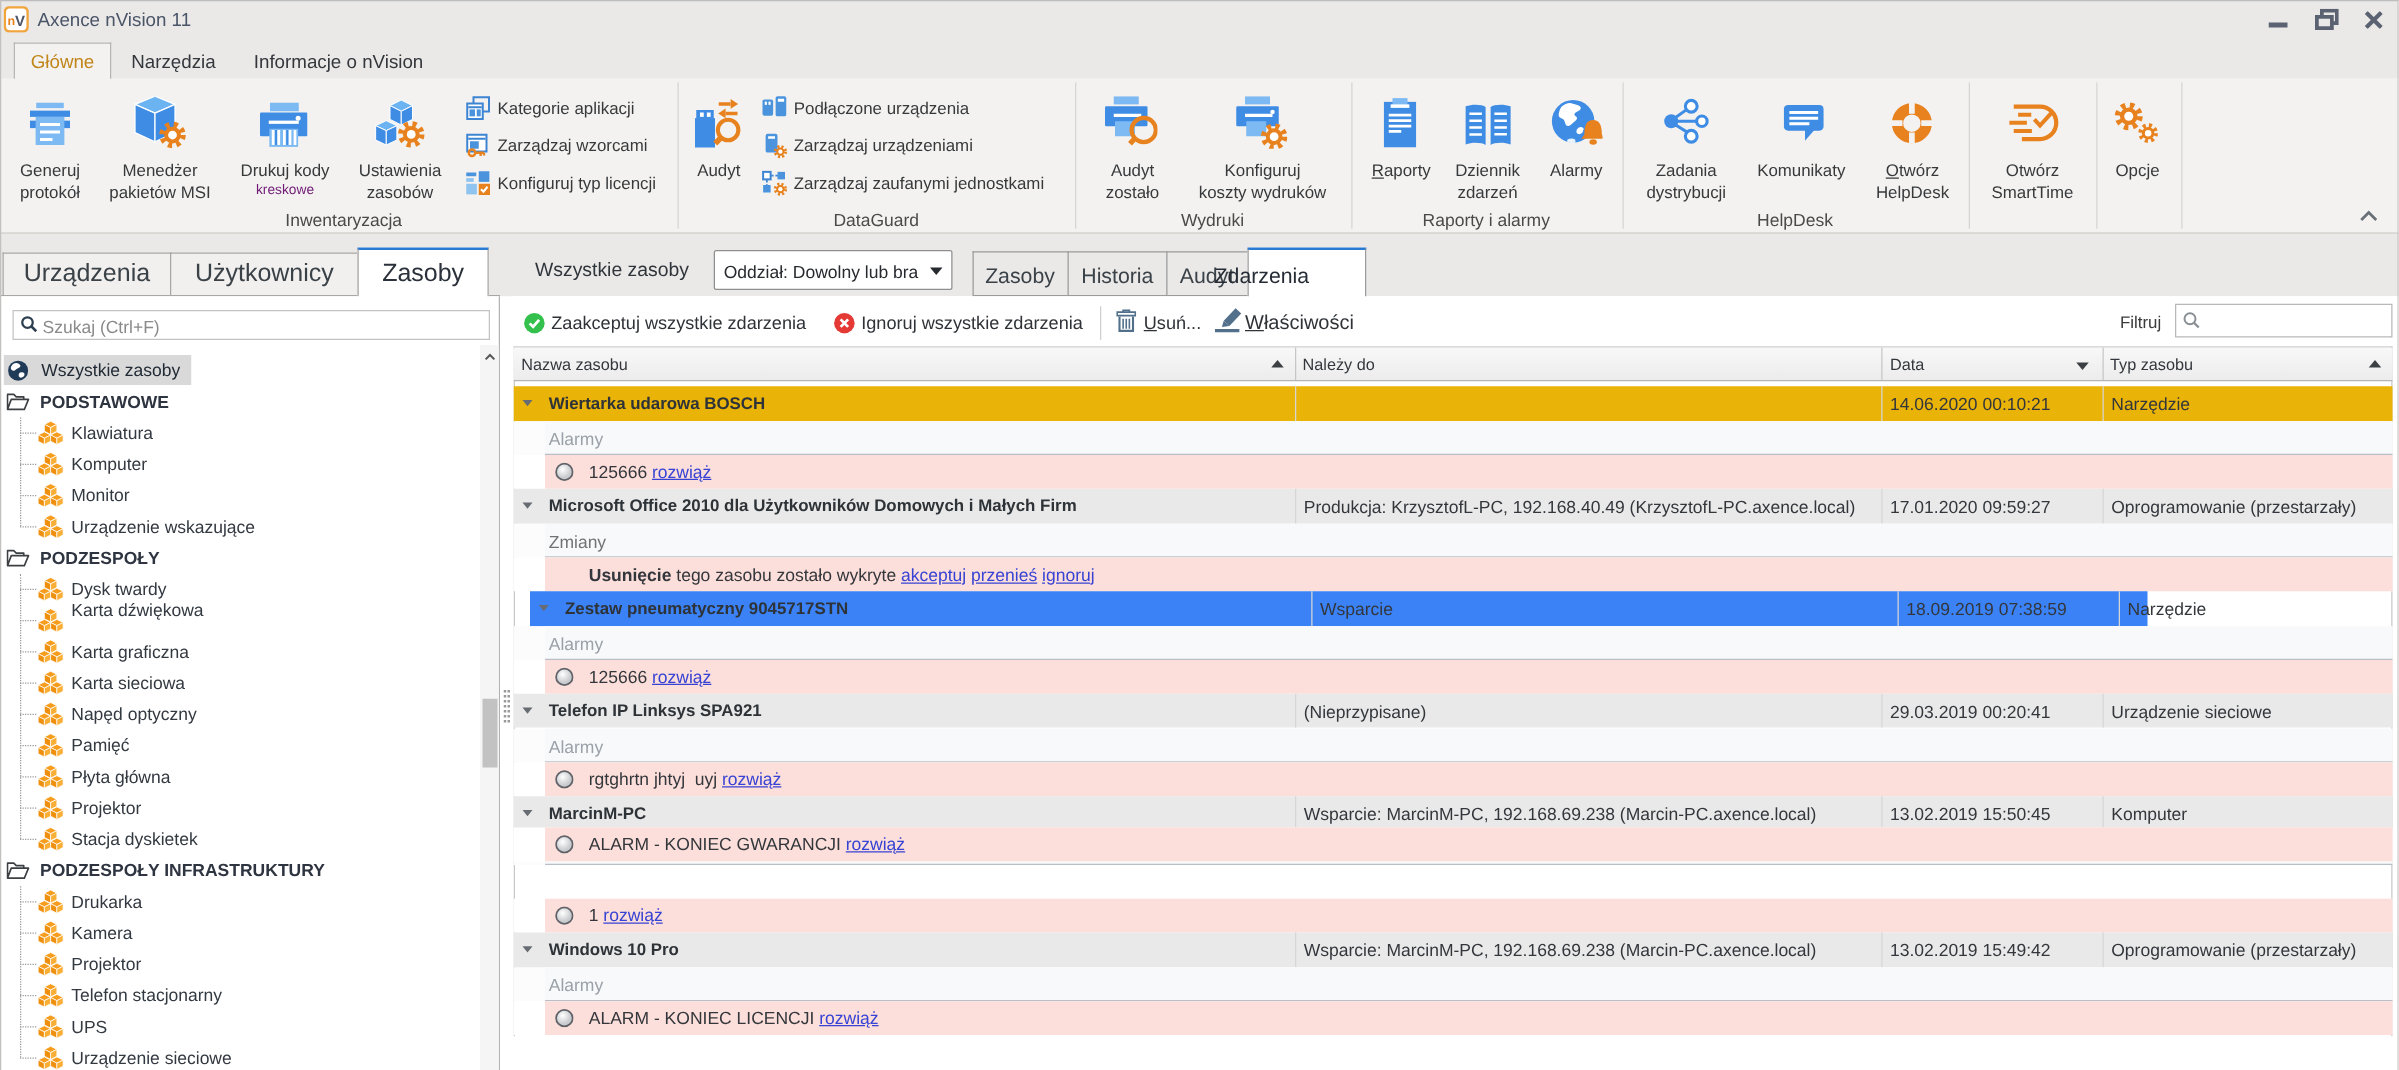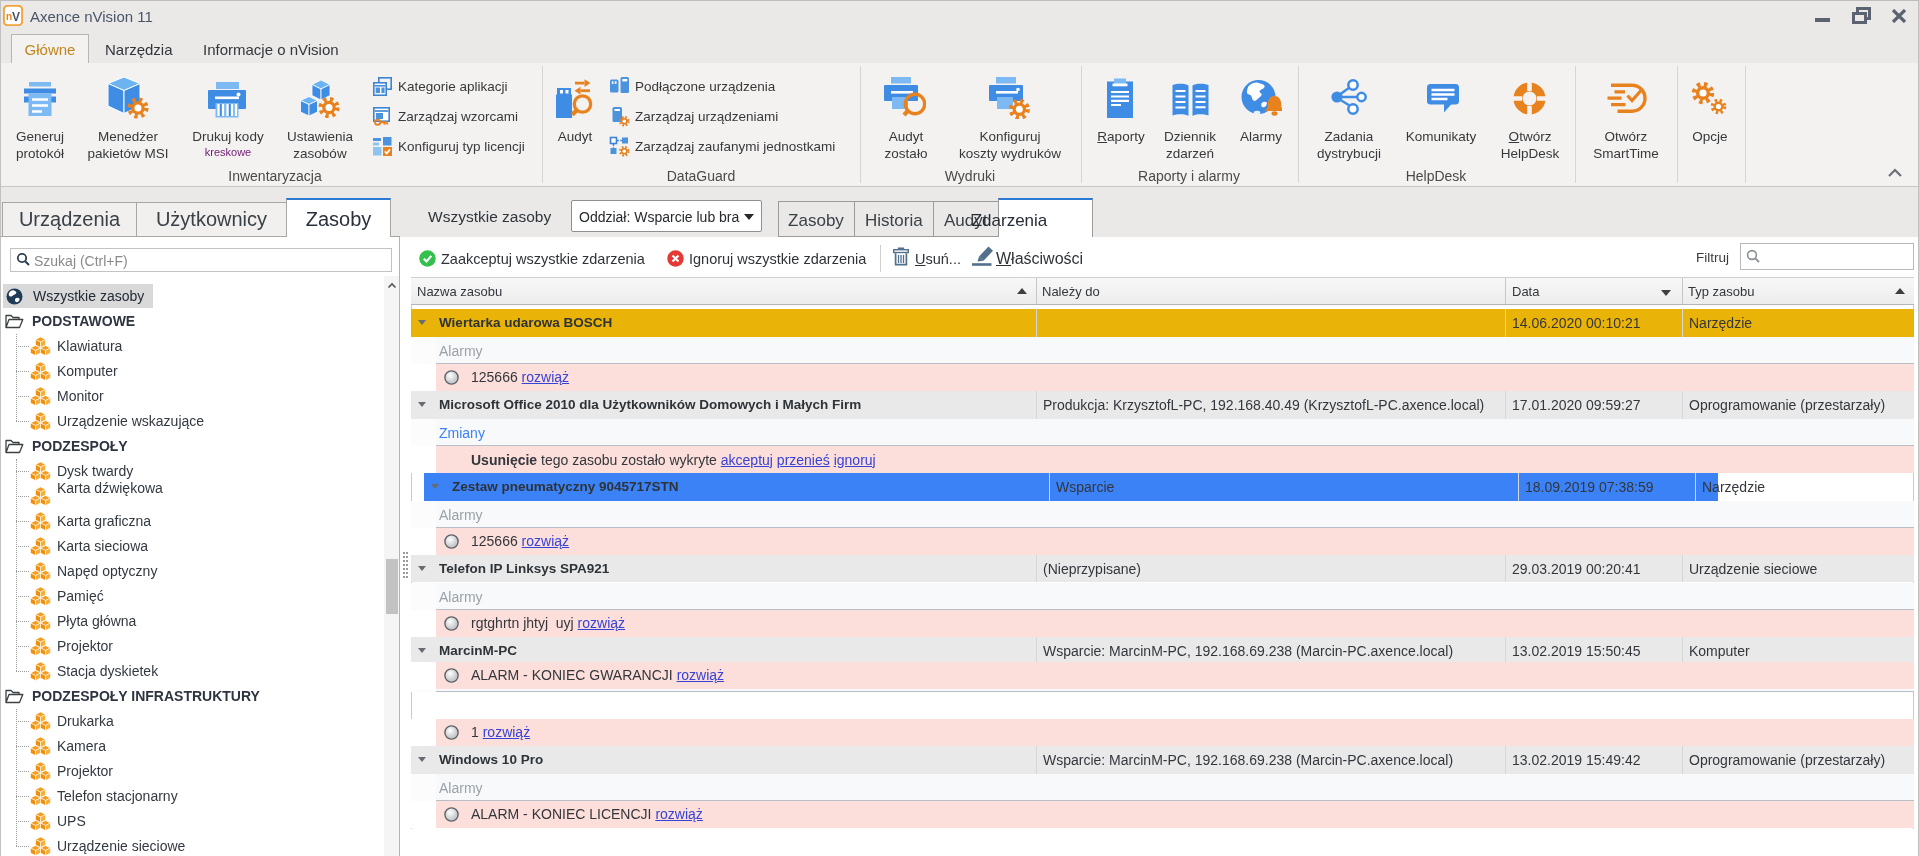--- a/index.html
+++ b/index.html
@@ -238,21 +238,21 @@
 <div class="a" style="left:0;top:187px;width:1919px;height:50px;background:#eae9e8"></div>
 <div class="a" style="left:2px;top:202px;width:135px;height:34px;background:#f1f0ef;border:1px solid #a9a6a3;border-bottom:none"></div>
 <div class="a txt" style="left:2px;top:208px;width:135px;text-align:center;font-size:20px;color:#3a4147">Urządzenia</div>
 <div class="a" style="left:136px;top:202px;width:151px;height:34px;background:#f1f0ef;border:1px solid #a9a6a3;border-bottom:none"></div>
 <div class="a txt" style="left:136px;top:208px;width:151px;text-align:center;font-size:20px;color:#3a4147">Użytkownicy</div>
 <div class="a" style="left:0;top:236px;width:400px;height:1px;background:#a9a6a3"></div>
 <div class="a" style="left:286px;top:198px;width:105px;height:40px;background:#fff;border-left:1px solid #a9a6a3;border-right:1px solid #a9a6a3;border-top:2.5px solid #2a7ad4"></div>
 <div class="a txt" style="left:287px;top:208px;width:103px;text-align:center;font-size:20px;color:#2b313a">Zasoby</div>
 <div class="a txt" style="left:428px;top:208px;font-size:15.5px;color:#30353b">Wszystkie zasoby</div>
 <div class="a" style="left:571px;top:200px;width:191px;height:32px;background:#fff;border:1px solid #8f8f8f;border-radius:2px"></div>
-<div class="a txt" style="left:579px;top:209px;font-size:14px;color:#26292e">Oddział: Wsparcie lub bra</div>
+<div class="a txt" style="left:579px;top:209px;font-size:14px;color:#26292e">Oddział: Dowolny lub bra</div>
 <div class="a" style="left:744px;top:214px;width:0;height:0;border-left:5.5px solid transparent;border-right:5.5px solid transparent;border-top:6px solid #26292e"></div>
 <div class="a" style="left:777.7px;top:201px;width:221px;height:1px;background:#9b9b9b"></div>
 <div class="a" style="left:777.7px;top:201px;width:1px;height:35px;background:#9b9b9b"></div>
 <div class="a txt" style="left:777.7px;top:211px;width:76.59999999999991px;text-align:center;font-size:17px;color:#3a4147">Zasoby</div>
 <div class="a" style="left:854.3px;top:201px;width:1px;height:35px;background:#9b9b9b"></div>
 <div class="a txt" style="left:854.3px;top:211px;width:79.10000000000002px;text-align:center;font-size:17px;color:#3a4147">Historia</div>
 <div class="a" style="left:933.4px;top:201px;width:1px;height:35px;background:#9b9b9b"></div>
 <div class="a txt" style="left:933.4px;top:211px;width:64.5px;text-align:center;font-size:17px;color:#3a4147">Audyt</div>
 <div class="a" style="left:777.7px;top:236px;width:221px;height:1px;background:#9b9b9b"></div>
 <div class="a" style="left:997.9px;top:198px;width:95.4px;height:40px;background:#fff;border-left:1px solid #9b9b9b;border-right:1px solid #9b9b9b;border-top:2.5px solid #2a7ad4"></div>
@@ -664,21 +664,21 @@
 <div class="a" style="left:1094px;top:0;width:1px;height:100%;background:#d6d6d6"></div>
 <div class="a" style="left:1271px;top:0;width:1px;height:100%;background:#d6d6d6"></div>
 <div class="a" style="left:7px;top:11px;width:0;height:0;border-left:4.5px solid transparent;border-right:4.5px solid transparent;border-top:5px solid #676c72"></div>
 <div class="a txt" style="left:28px;top:6px;font-size:13.5px;font-weight:bold;color:#2e3338">Microsoft Office 2010 dla Użytkowników Domowych i Małych Firm</div>
 <div class="a txt" style="left:632px;top:6px;font-size:14px;color:#33373c">Produkcja: KrzysztofL-PC, 192.168.40.49 (KrzysztofL-PC.axence.local)</div>
 <div class="a txt" style="left:1101px;top:6px;font-size:14px;color:#33373c">17.01.2020 09:59:27</div>
 <div class="a txt" style="left:1278px;top:6px;font-size:14px;color:#33373c">Oprogramowanie (przestarzały)</div>
 </div>
 <div class="a" style="left:411px;top:418.52px;width:1503px;height:27.33px;background:#fcfcfd">
 <div class="a" style="left:25px;top:0;width:1478px;height:100%;background:#f8f9fa;border-bottom:1px solid #b9bec7"></div>
-<div class="a txt" style="left:28px;top:6px;font-size:14px;color:#3b82f6">Zmiany</div>
+<div class="a txt" style="left:28px;top:6px;font-size:14px;color:#737373">Zmiany</div>
 </div>
 <div class="a" style="left:411px;top:445.85px;width:1503px;height:27.33px;background:#fff">
 <div class="a" style="left:25px;top:0;width:1478px;height:100%;background:#fcdeda"></div>
 <div class="a txt" style="left:60px;top:6px;font-size:14px;color:#33373c"><b>Usunięcie</b> tego zasobu zostało wykryte <span style="color:#3743d4;text-decoration:underline">akceptuj</span> <span style="color:#3743d4;text-decoration:underline">przenieś</span> <span style="color:#3743d4;text-decoration:underline">ignoruj</span></div>
 </div>
 <div class="a" style="left:424px;top:473.18px;width:1294px;height:27.33px;background:#3b82f6">
 <div class="a" style="left:625px;top:0;width:1px;height:100%;background:#d6d6d6"></div>
 <div class="a" style="left:1094px;top:0;width:1px;height:100%;background:#d6d6d6"></div>
 <div class="a" style="left:1271px;top:0;width:1px;height:100%;background:#d6d6d6"></div>
 <div class="a" style="left:7px;top:11px;width:0;height:0;border-left:4.5px solid transparent;border-right:4.5px solid transparent;border-top:5px solid #676c72"></div>

